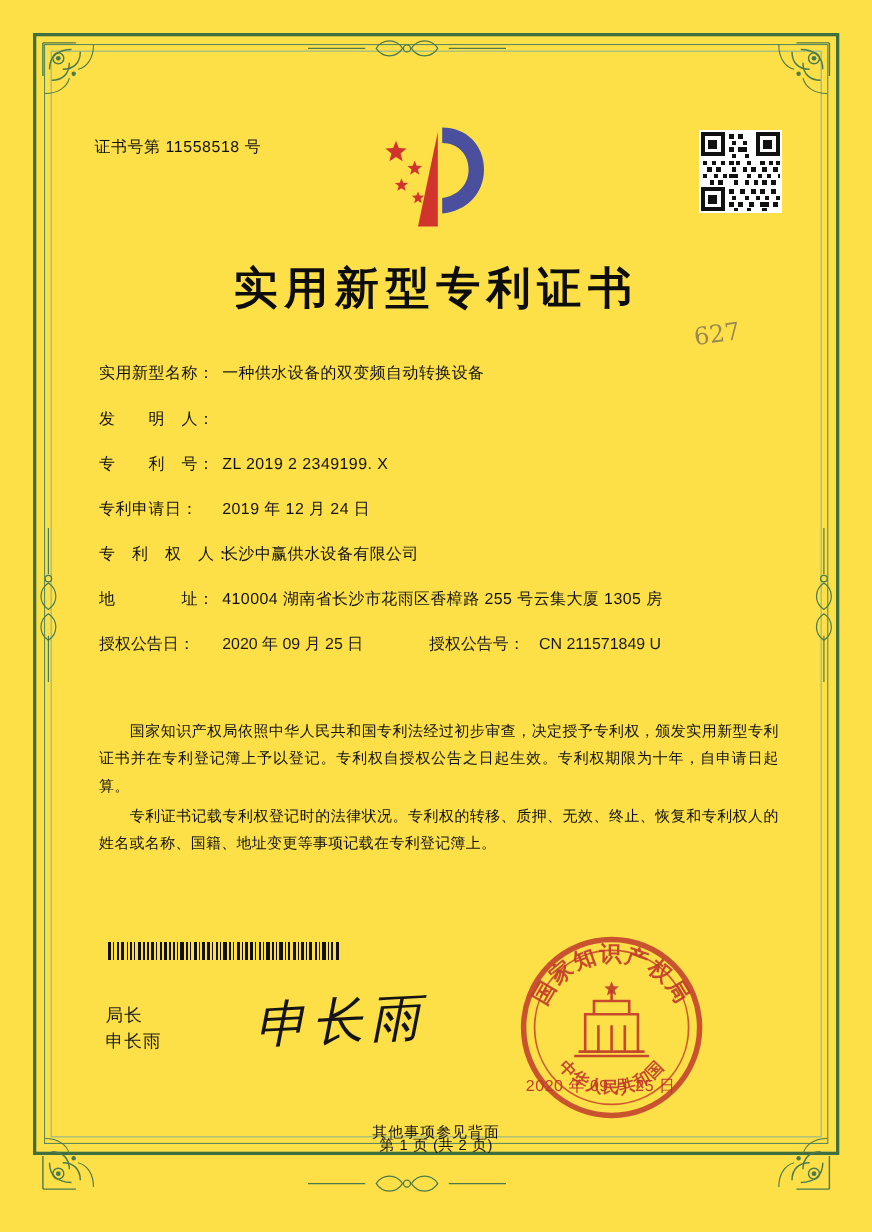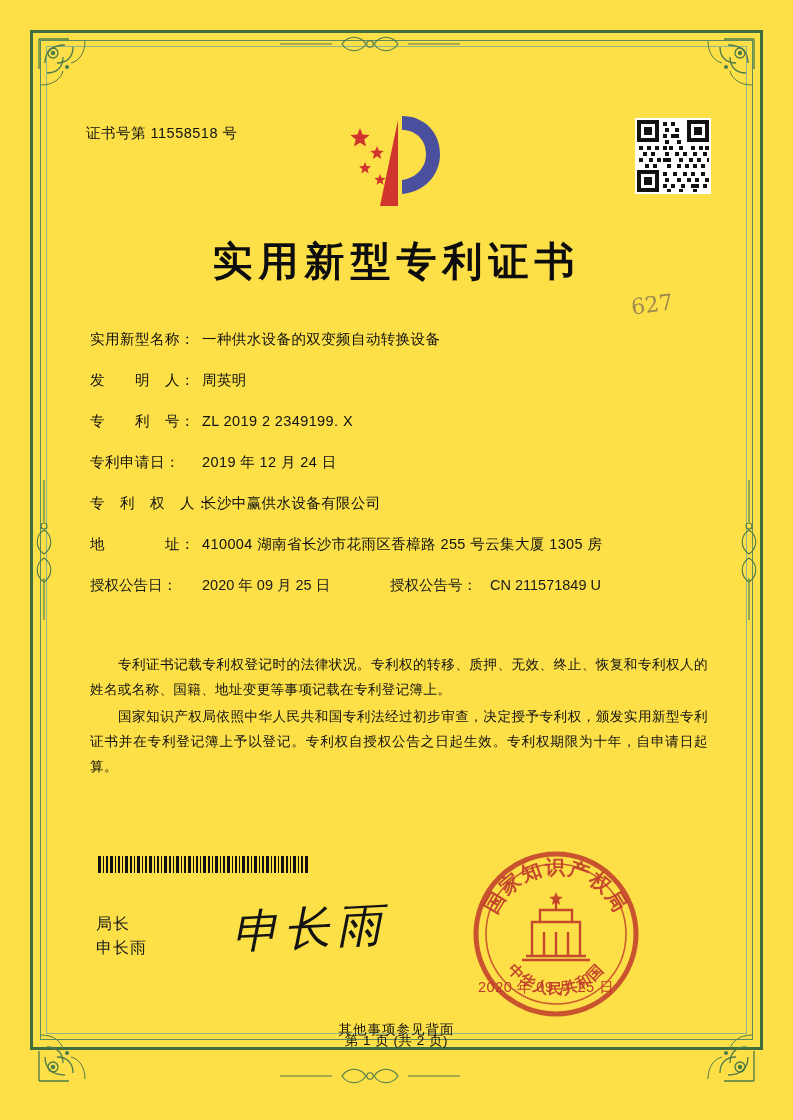--- a/index.html
+++ b/index.html
@@ -454,21 +454,20 @@
 
     <div class="fields">
 
       <div class="field-row">
         <span class="field-label">实用新型名称：</span>
         <span class="field-value">一种供水设备的双变频自动转换设备</span>
       </div>
 
       <div class="field-row">
         <span class="field-label">发　　明　人：</span>
-        <span class="field-value">周英明</span>
       </div>
 
       <div class="field-row">
         <span class="field-label">专　　利　号：</span>
         <span class="field-value">ZL 2019 2 2349199. X</span>
       </div>
 
       <div class="field-row">
         <span class="field-label">专利申请日：</span>
         <span class="field-value">2019 年 12 月 24 日</span>
@@ -491,22 +490,22 @@
         </div>
         <div class="col second">
           <span class="lbl">授权公告号：</span>
           <span>CN 211571849 U</span>
         </div>
       </div>
 
     </div>
 
     <div class="paragraphs">
+      <p>国家知识产权局依照中华人民共和国专利法经过初步审查，决定授予专利权，颁发实用新型专利证书并在专利登记簿上予以登记。专利权自授权公告之日起生效。专利权期限为十年，自申请日起算。</p>
       <p>专利证书记载专利权登记时的法律状况。专利权的转移、质押、无效、终止、恢复和专利权人的姓名或名称、国籍、地址变更等事项记载在专利登记簿上。</p>
-      <p>国家知识产权局依照中华人民共和国专利法经过初步审查，决定授予专利权，颁发实用新型专利证书并在专利登记簿上予以登记。专利权自授权公告之日起生效。专利权期限为十年，自申请日起算。</p>
     </div>
 
     <div class="barcode">
       <svg viewBox="0 0 212 17" shape-rendering="crispEdges">
         <g fill="#111111">
           <rect x="0" y="0" width="3" height="17"></rect>
             <rect x="5" y="0" width="1" height="17"></rect>
           <rect x="8" y="0" width="2" height="17"></rect>
             <rect x="12" y="0" width="3" height="17"></rect>
           <rect x="17" y="0" width="1" height="17"></rect>

